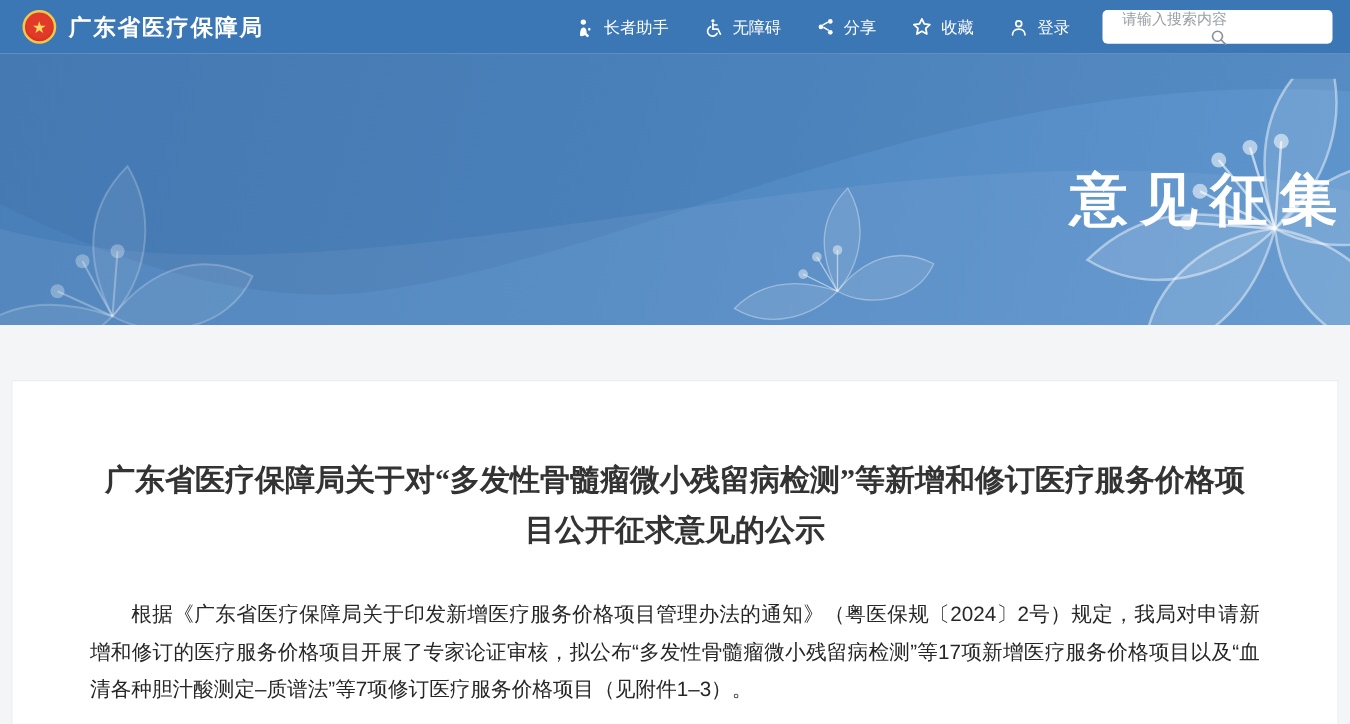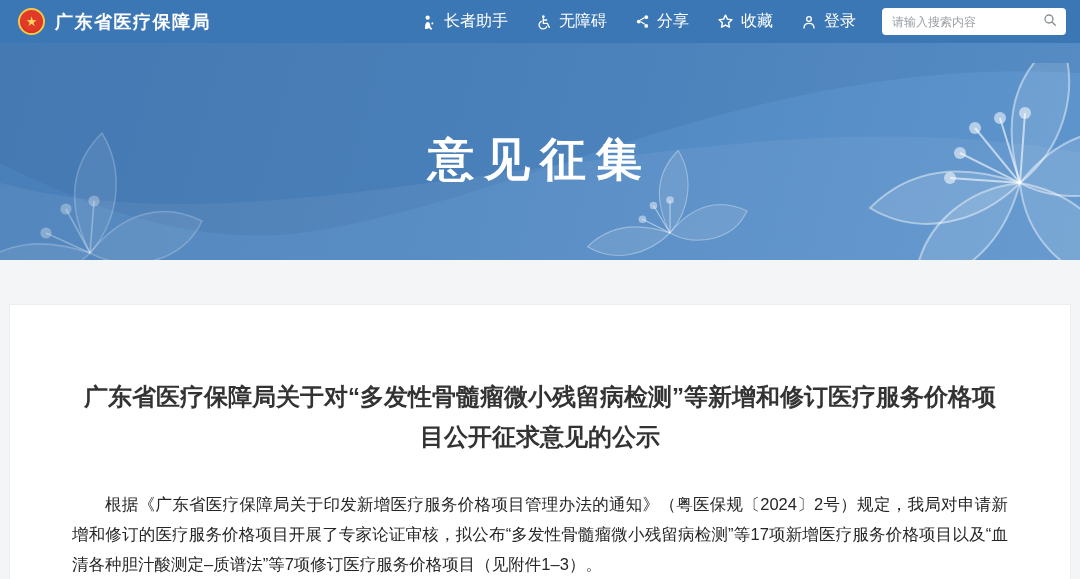--- a/index.html
+++ b/index.html
@@ -26,50 +26,51 @@
     border: 2px solid #f3c84a;
     display: flex; align-items: center; justify-content: center;
     color: #ffd95e; font-size: 13px; line-height: 1;
   }
   .site-title {
     color: #ffffff; font-size: 18px; font-weight: bold; letter-spacing: 1.5px;
   }
   .topbar-right { margin-left: auto; display: flex; align-items: center; }
   .nav-item {
     display: flex; align-items: center; gap: 7px;
-    color: #ffffff; font-size: 16px; margin-left: 28px; cursor: pointer;
+    color: #ffffff; font-size: 13px; margin-left: 28px; cursor: pointer;
     white-space: nowrap;
   }
   .nav-item svg { display: block; }
   .searchbox {
     margin-left: 26px;
     width: 184px; height: 27px;
     background: #ffffff; border-radius: 4px;
     display: flex; align-items: center;
     padding: 0 8px 0 10px;
+    flex-direction: column;
   }
   .searchbox input {
     flex: 1; border: none; outline: none;
     font-size: 12px; color: #333;
     font-family: "Liberation Sans", sans-serif;
     background: transparent; min-width: 0;
   }
   .searchbox input::placeholder { color: #9aa0a6; }
 
   
   .banner {
     height: 217px;
     position: relative;
     background: linear-gradient(105deg, #497fb9 0%, #4f87c1 45%, #5e95cd 100%);
     overflow: hidden;
   }
   .banner .deco { position: absolute; pointer-events: none; }
   .banner-title {
     position: absolute; left: 0; right: 0; top: 86px;
-    text-align: center;
+    text-align: right;
     color: #ffffff;
     font-family: Liberation Serif, serif;
     font-weight: bold;
     font-size: 46px;
     letter-spacing: 10px;
     z-index: 2;
   }
 
   
   .page-body { background: #f4f5f6; height: 319px; }
@@ -77,27 +78,27 @@
     width: 1062px;
     margin: 0 auto;
     position: relative; top: 44px;
     background: #ffffff;
     border: 1px solid #ebedee;
     min-height: 280px;
     padding: 60px 62px 30px;
   }
   .article-title {
     text-align: center;
-    font-family: Liberation Sans, sans-serif;
+    font-family: Liberation Serif, serif;
     font-weight: bold;
     font-size: 24px;
     line-height: 40px;
     color: #333333;
     max-width: 930px;
-    margin: 12px auto;
+    margin: 0 auto;
   }
   .article-meta {
     margin-top: 12px;
     text-align: center;
     font-size: 13px;
     color: #595959;
   }
   .article-meta .meta-pair { margin: 0 18px; }
   .article-body {
     margin-top: 32px;

